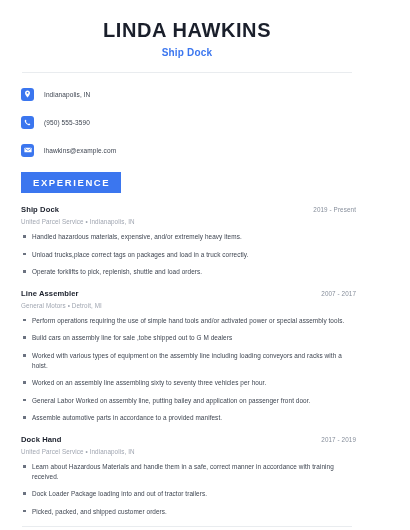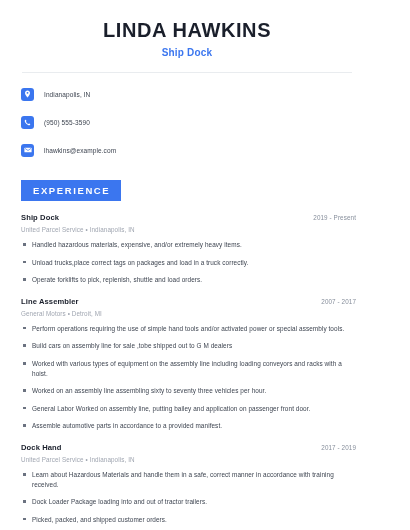--- a/index.html
+++ b/index.html
@@ -27,21 +27,21 @@
   .contacts { margin-top:11px; padding-left:3px; }
   .crow { display:flex; align-items:center; height:20px; margin-bottom:8px; }
   .cicon {
     width:13px; height:13px; border-radius:3px; background:#3b76ef;
     display:flex; align-items:center; justify-content:center; flex:0 0 auto;
   }
   .cicon svg { display:block; }
   .ctext { font-size:6.5px; color:#3d4450; margin-left:10px; letter-spacing:0.1px; }
 
   
-  .sec { margin-top:20px; }
+  .sec { margin-top:12px; }
   .badge {
     display:inline-block; background:#3b76ef; color:#fff;
     font-size:9.5px; font-weight:bold; letter-spacing:1.6px;
     padding:5px 11px 5px 12px;
   }
   .badge-wrap { padding-left:3px; }
 
   
   .job { margin-top:12px; padding-left:3px; }
   .job-top { display:flex; align-items:baseline; justify-content:space-between; }

